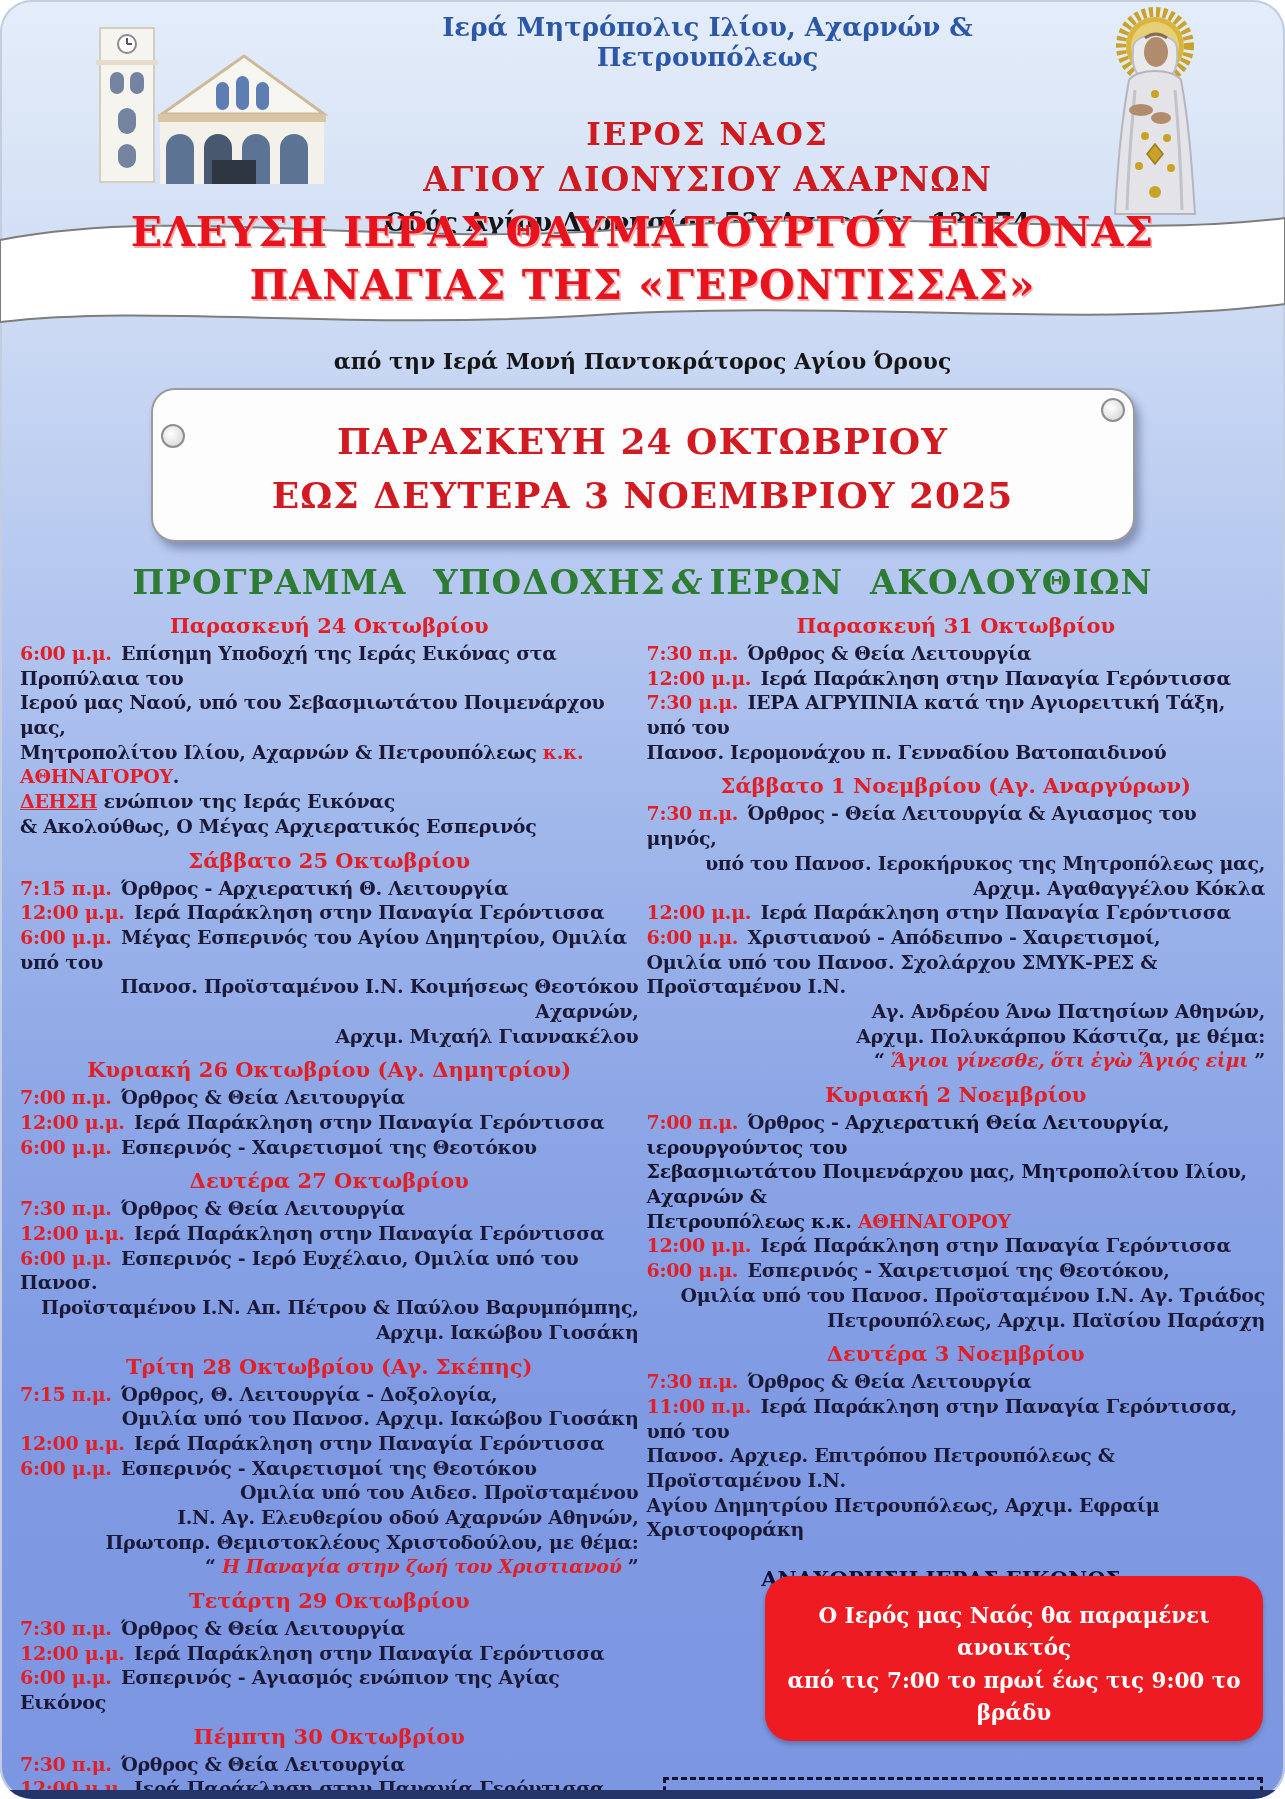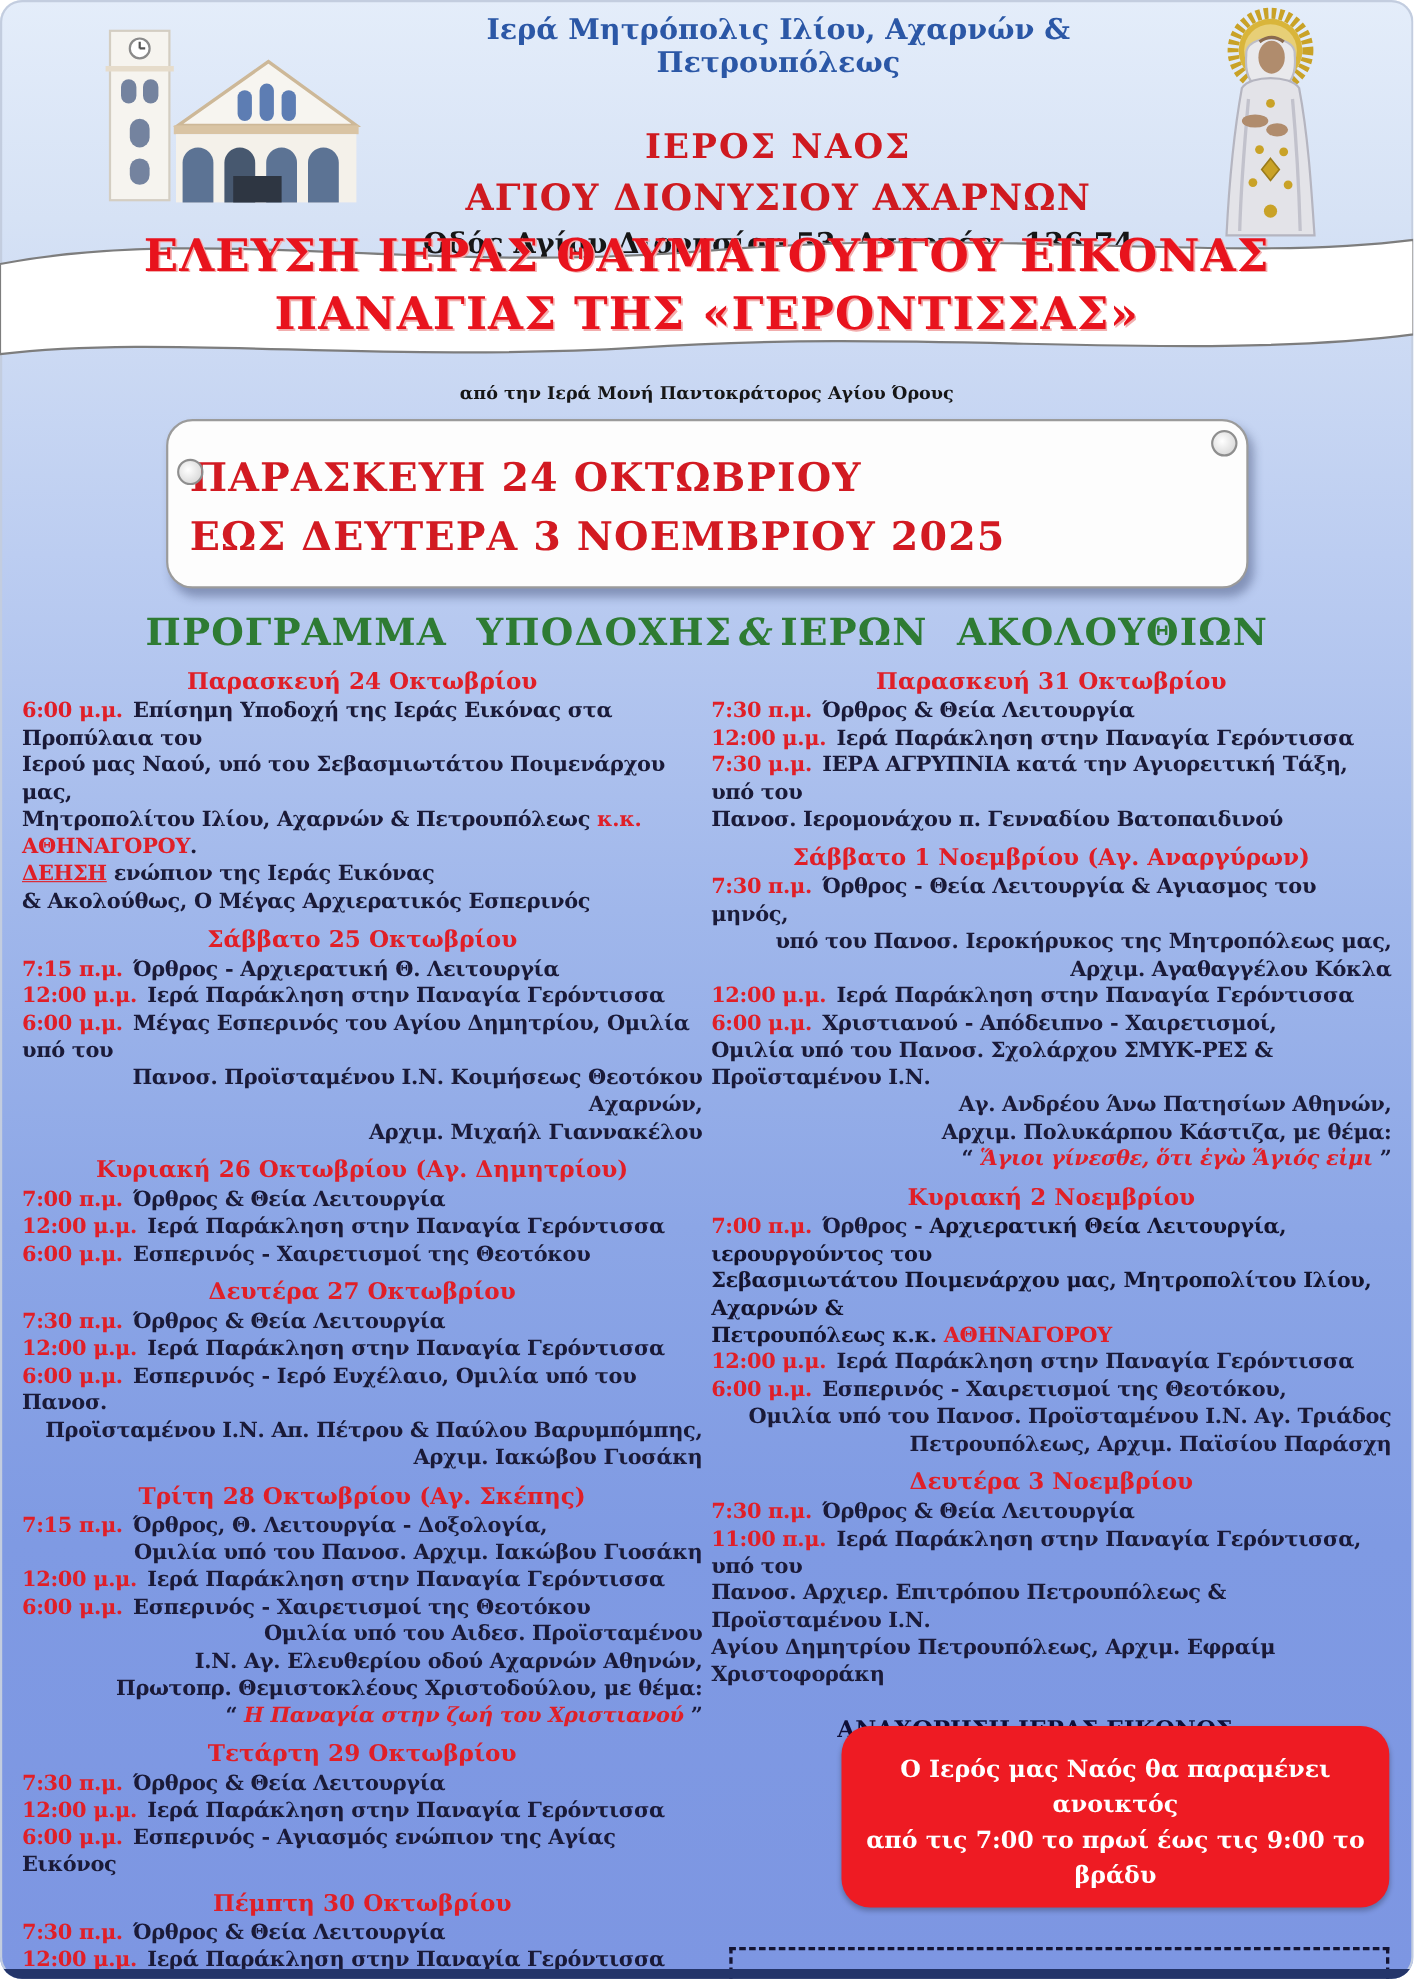--- a/index.html
+++ b/index.html
@@ -1,17 +1,17 @@
 <!DOCTYPE html>
 <html lang="el"><head>
 <meta charset="utf-8">
 <style>
   html,body{margin:0;padding:0;background:#ffffff;}
   .poster{
-    width:1285px;height:1799px;position:relative;border-radius:20px;overflow:hidden;
+    width:1285px;height:1799px;position:relative;border-radius:32px;overflow:hidden;
     background:linear-gradient(180deg,#e4edfa 0%,#d6e2f5 11%,#bccdf1 28%,#a0b7eb 46%,#8ca6e6 62%,#7f9ae3 78%,#7d96e2 100%);
     display:flex;flex-direction:column;
     font-family:"DejaVu Serif","Liberation Serif",serif;
     box-shadow:inset 0 0 0 2px #c3cddf;
   }
   .poster::after{content:"";position:absolute;left:0;right:0;bottom:0;height:9px;background:#24356a;}
   
   header{position:relative;height:192px;flex:none;}
   .church-photo{position:absolute;left:70px;top:20px;width:258px;height:170px;}
   .icon-photo{position:absolute;right:72px;top:6px;width:118px;height:214px;z-index:5;}
@@ -21,23 +21,23 @@
   .temple2{font-size:33px;font-weight:bold;color:#cf1a20;letter-spacing:1px;margin-bottom:8px;}
   .address{font-size:26px;font-weight:bold;color:#161616;}
   .phone{font-size:24px;font-weight:bold;color:#161616;margin-top:5px;}
   
   .wave{position:relative;height:150px;margin-top:-4px;flex:none;padding-left:44px;}
   .wave svg{position:absolute;inset:0;width:100%;height:100%;}
   .banner-text{position:absolute;left:0;right:0;top:18px;text-align:center;
     color:#e8131d;font-weight:bold;font-size:41px;line-height:1.3;letter-spacing:1px;
     text-shadow:1.5px 1.5px 0 #f2aeae;}
   
-  .origin{text-align:center;font-size:16px;font-weight:bold;color:#161616;margin-top:10px;flex:none;}
+  .origin{text-align:center;font-size:22px;font-weight:bold;color:#161616;margin-top:10px;flex:none;}
   .scroll{position:relative;width:940px;margin:14px auto 0;background:#fdfdfd;border:2px solid #9b9b9b;
-    border-radius:24px;box-shadow:5px 7px 9px rgba(30,40,80,.35);padding:24px 20px 18px;text-align:left;flex:none;}
+    border-radius:24px;box-shadow:5px 7px 9px rgba(30,40,80,.35);padding:24px 20px 18px;text-align:center;flex:none;}
   .scroll::before,.scroll::after{content:"";position:absolute;width:20px;height:20px;border-radius:50%;
     border:2px solid #8e8e8e;background:radial-gradient(circle at 40% 40%,#ffffff,#cfcfcf);}
   .scroll::before{left:8px;top:34px;}
   .scroll::after{right:8px;top:8px;}
   .dates-line{color:#d21a22;font-size:36px;font-weight:bold;line-height:1.5;letter-spacing:1px;}
   
   .program-title{text-align:center;margin:20px 12px 0;color:#2e7b33;font-size:34px;font-weight:bold;
     letter-spacing:1px;word-spacing:14px;flex:none;}
   .program-title .amp{font-style:italic;padding:0 6px;}
   

